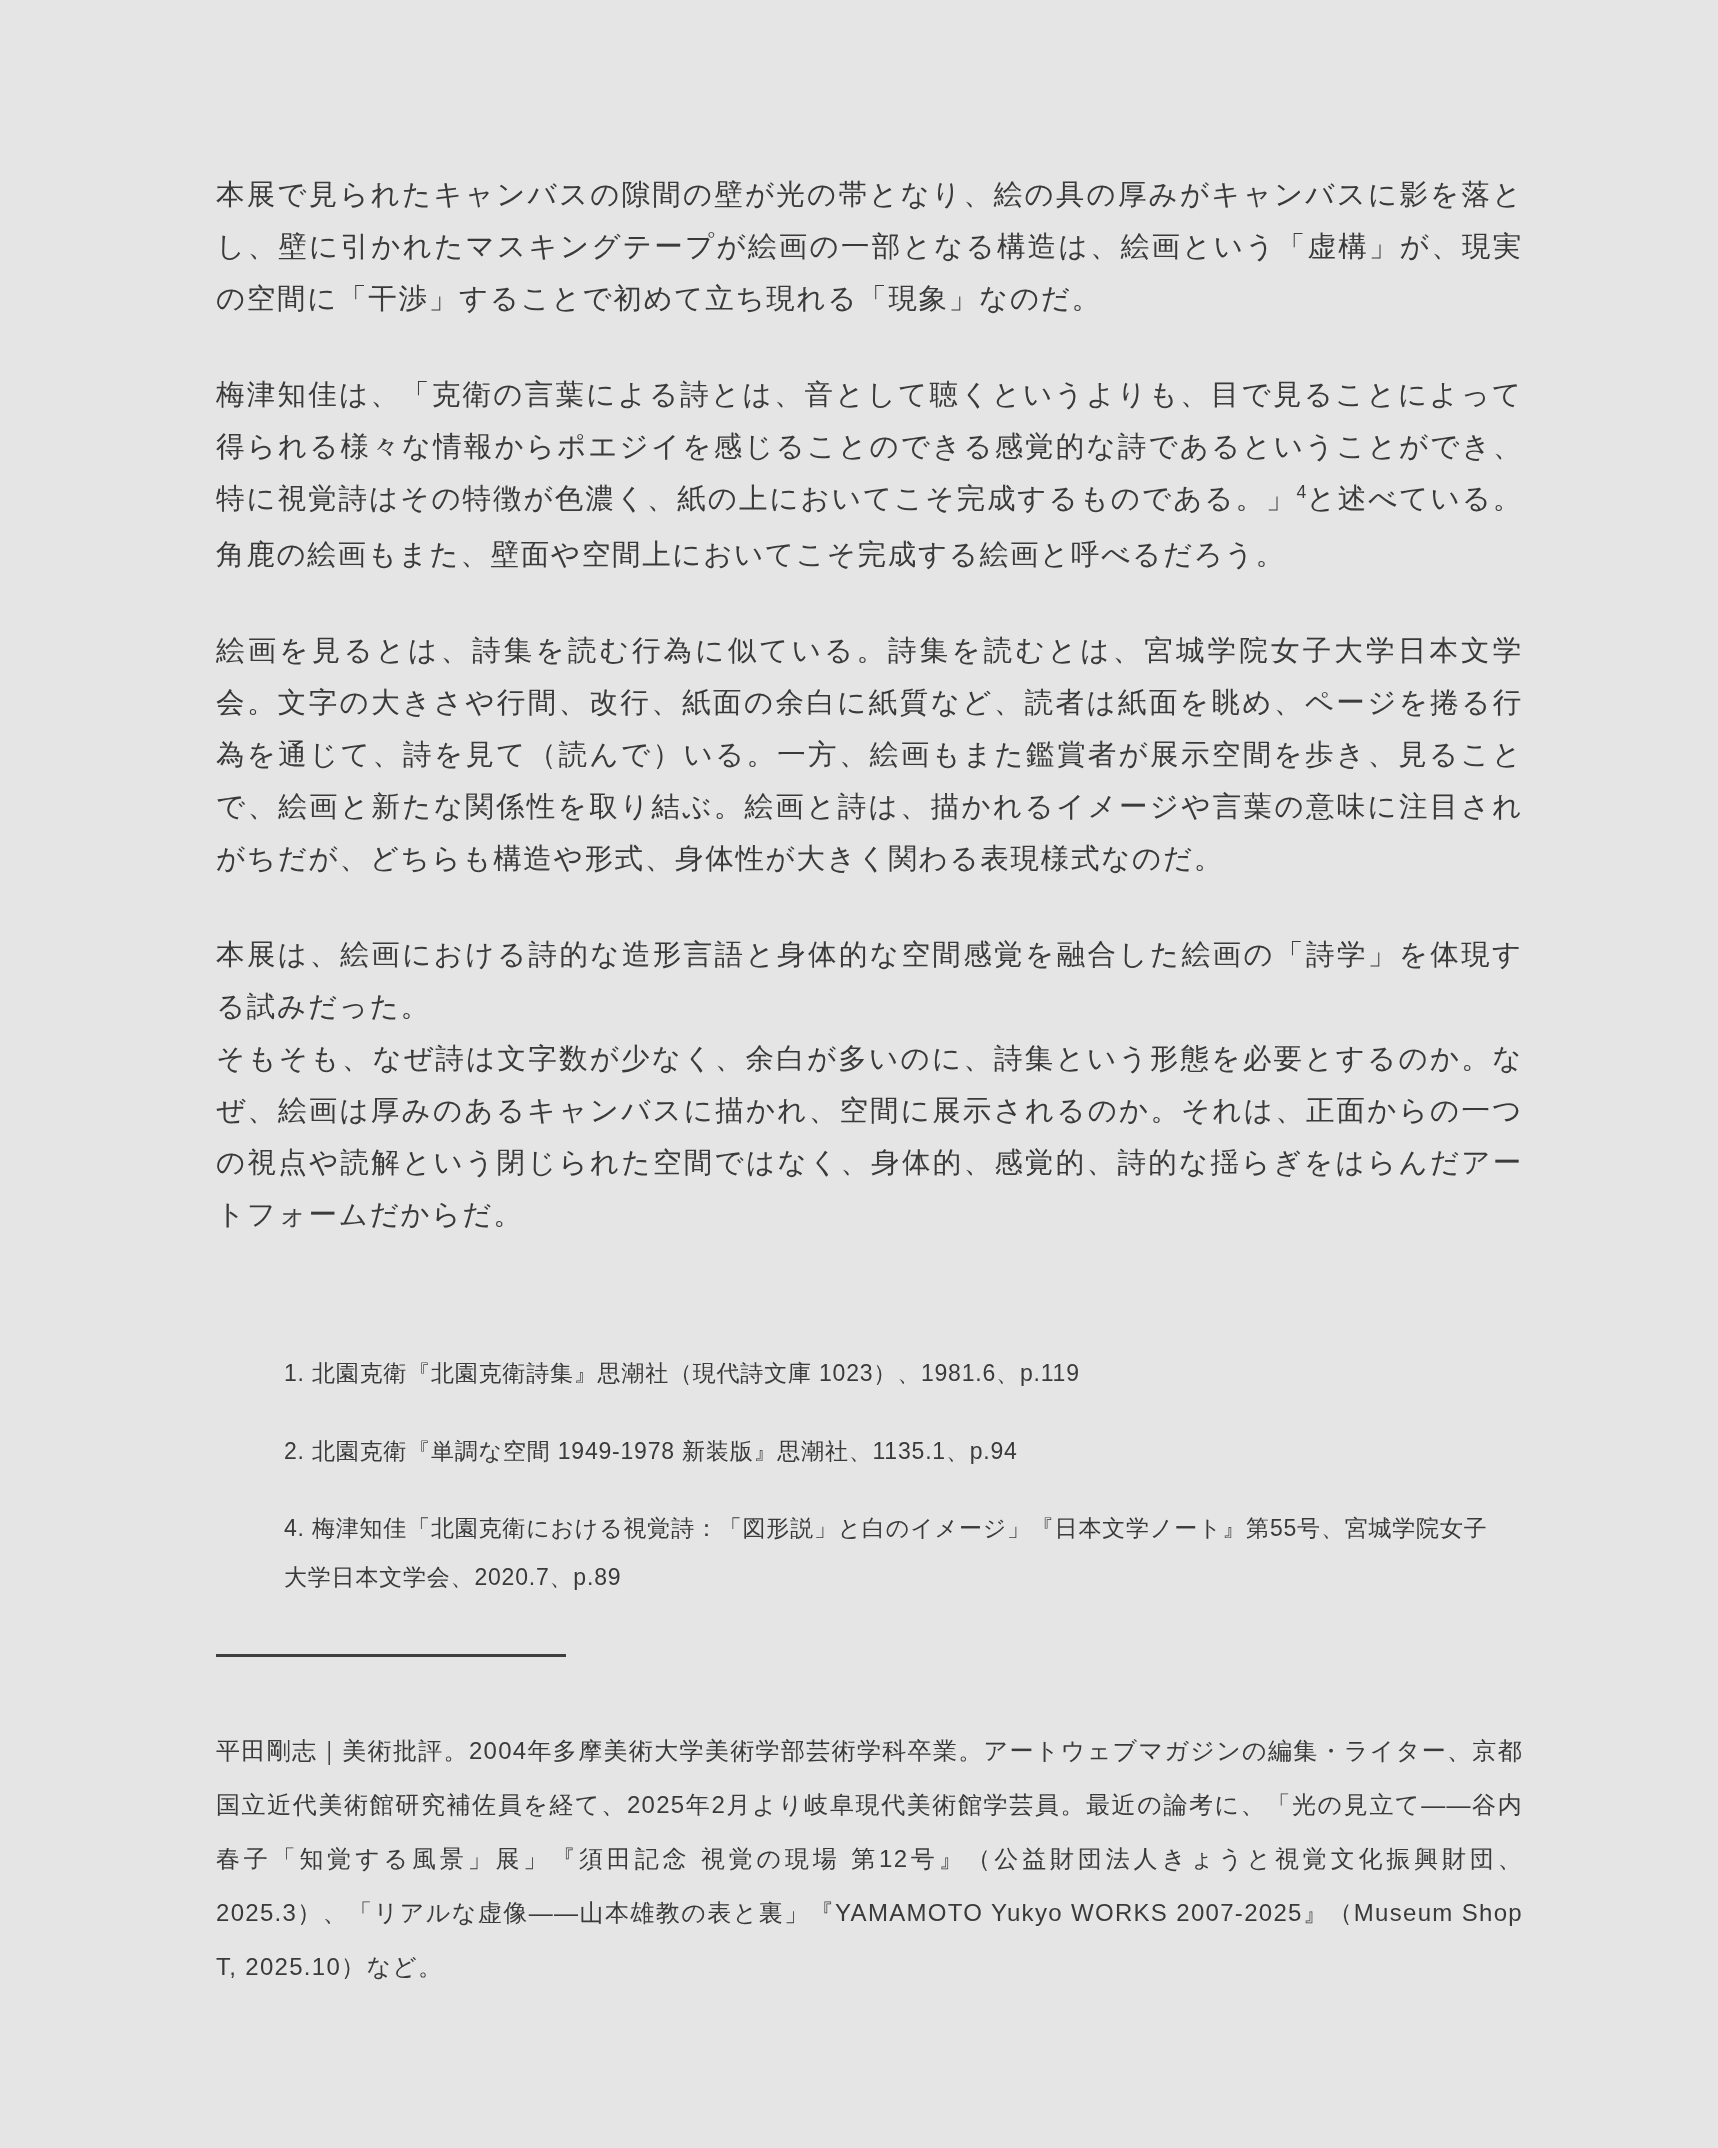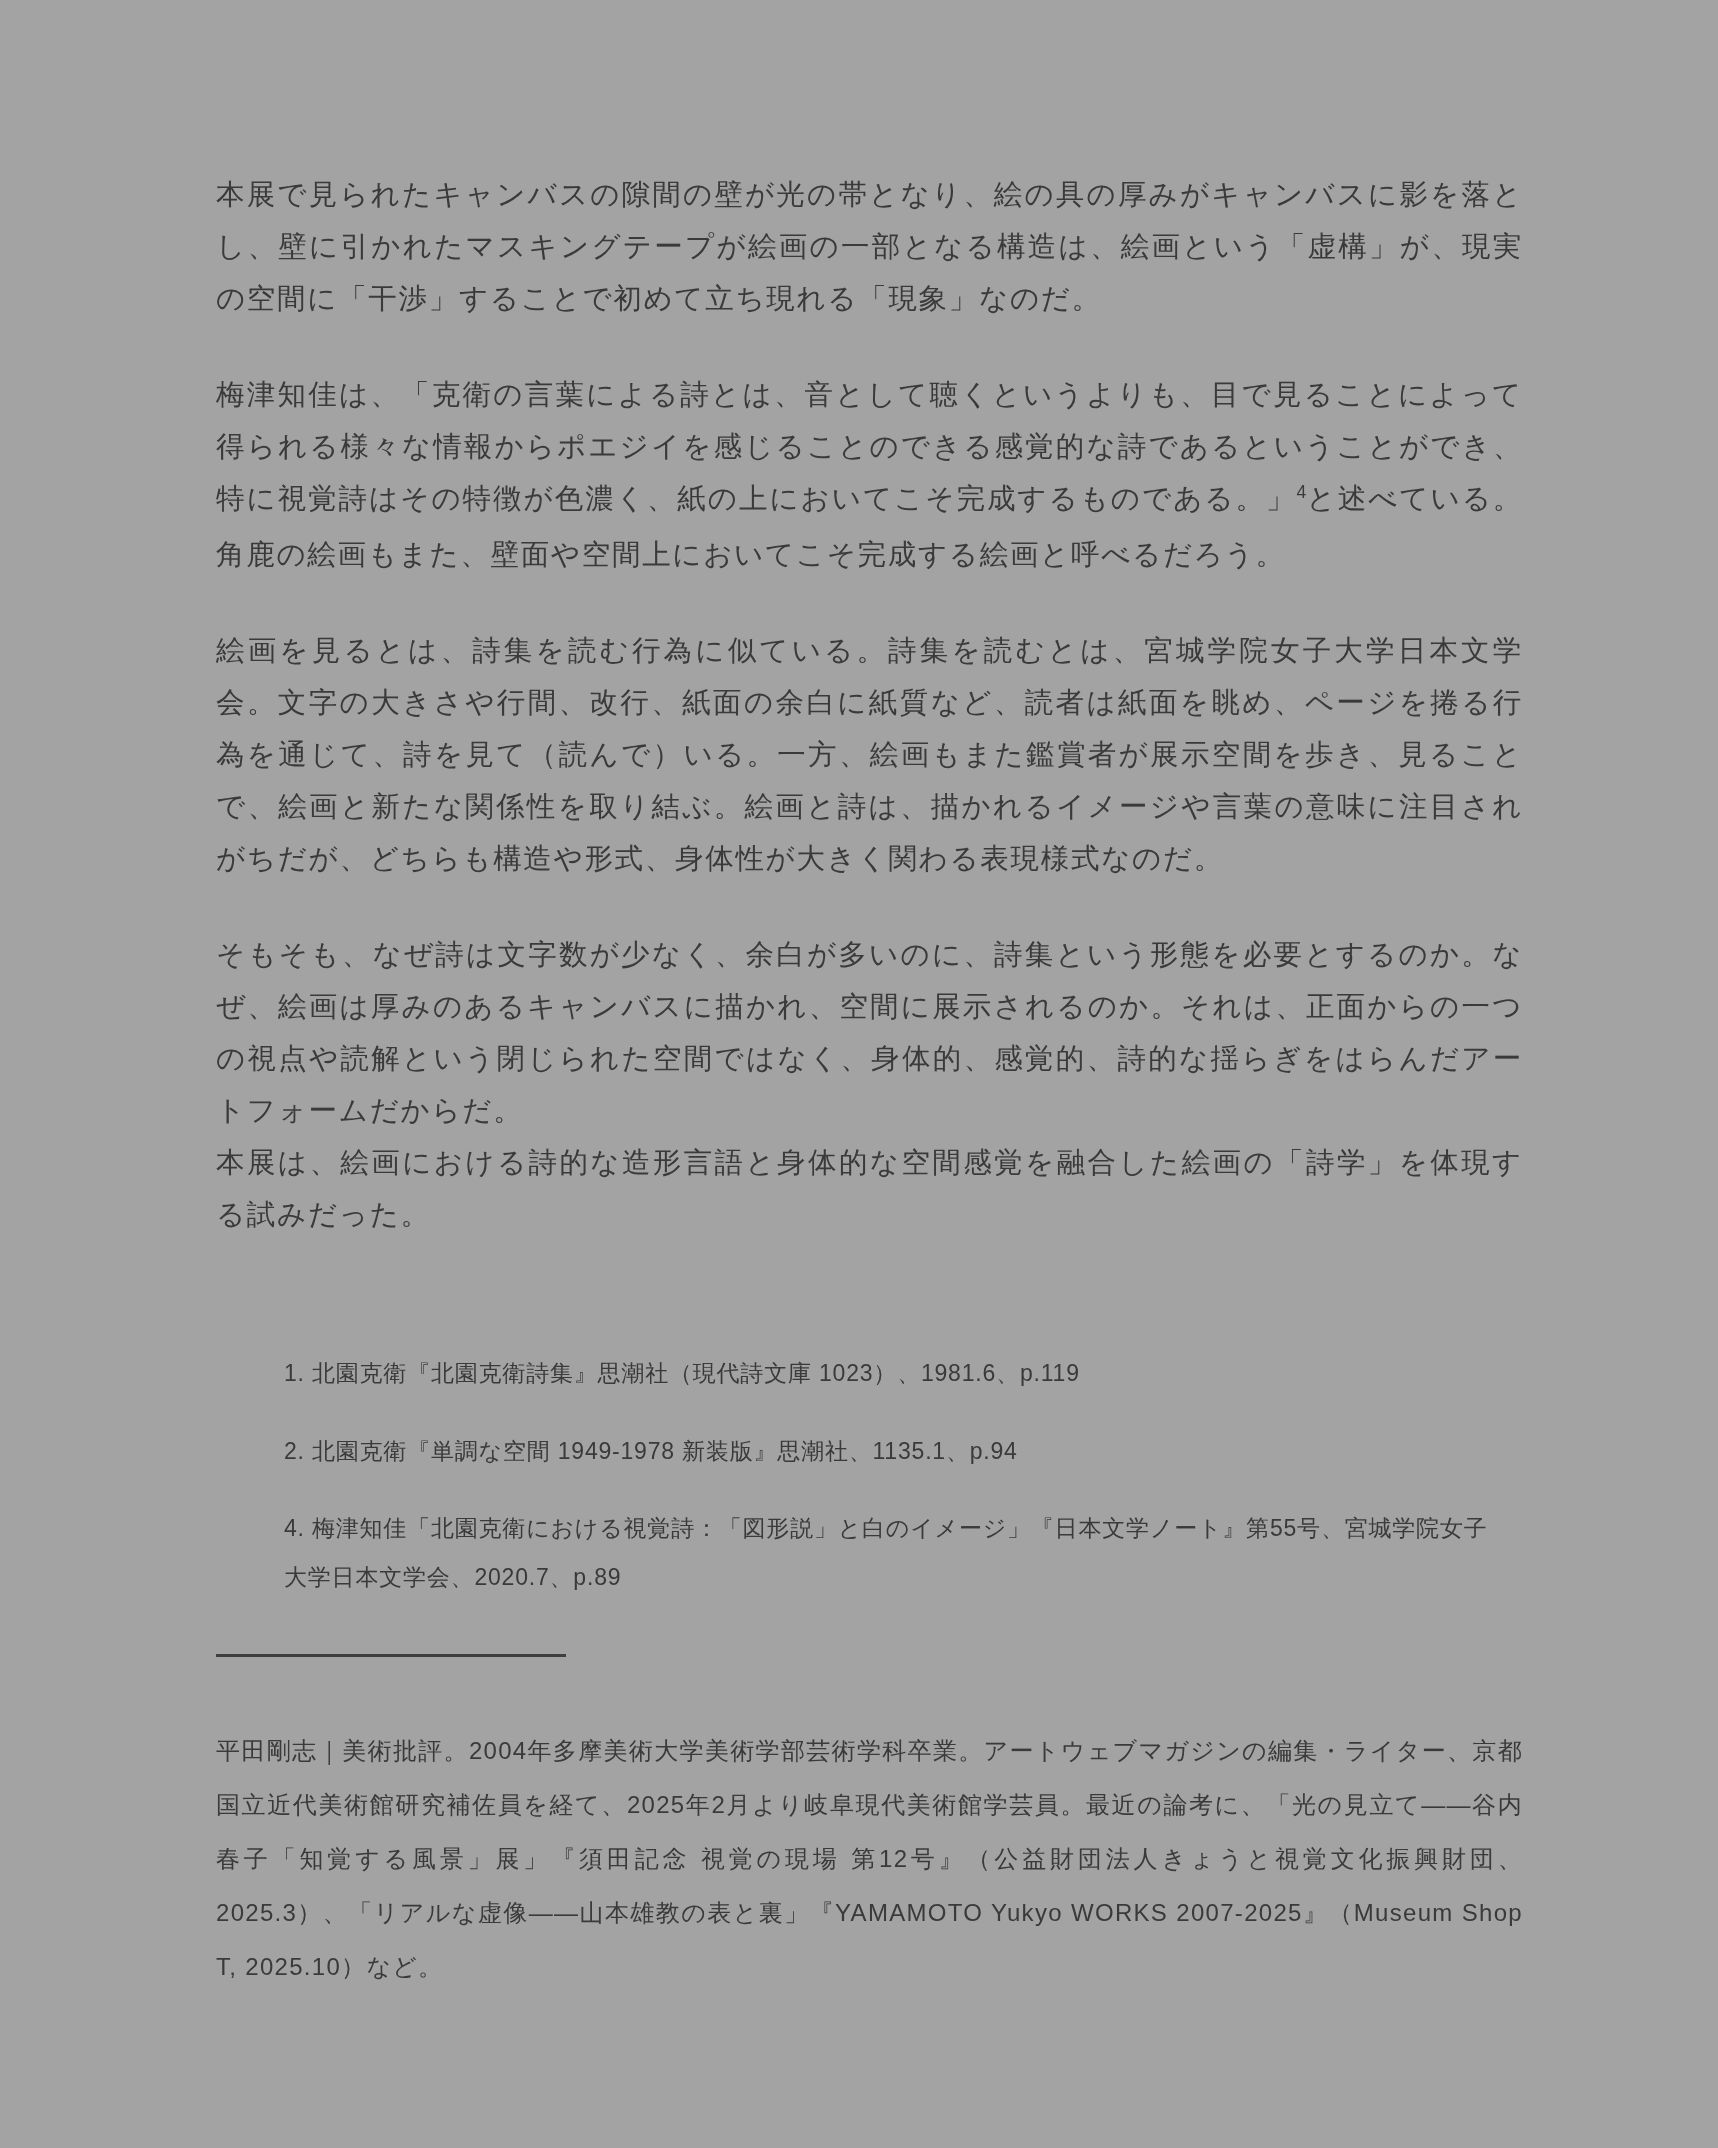--- a/index.html
+++ b/index.html
@@ -1,20 +1,20 @@
 <!DOCTYPE html>
 <html lang="ja" style="font-size:13.4px"><head>
 <meta charset="utf-8">
 <style>
   html, body { margin: 0; padding: 0; }
   .page {
     position: relative;
     width: 1718px;
     height: 2148px;
-    background: #a3a3a3;
+    background: #e5e5e5;
     font-family: "Liberation Sans", "DejaVu Sans", sans-serif;
     color: #3a3a3a;
     overflow: hidden;
   }
   .content {
     position: absolute;
     left: 216px;
     top: 168px;
     width: 1307px;
   }
@@ -74,22 +74,22 @@
 
     <p class="para">
       <span>梅津知佳は、「克衛の言葉による詩とは、音として聴くというよりも、目で見ることによって得られる様々な情報からポエジイを感じることのできる感覚的な詩であるということができ、特に視覚詩はその特徴が色濃く、紙の上においてこそ完成するものである。」</span><span class="fnref">4</span><span>と述べている。角鹿の絵画もまた、壁面や空間上においてこそ完成する絵画と呼べるだろう。</span>
     </p>
 
     <p class="para">
       <span>絵画を見るとは、詩集を読む行為に似ている。詩集を読むとは、宮城学院女子大学日本文学会。文字の大きさや行間、改行、紙面の余白に紙質など、読者は紙面を眺め、ページを捲る行為を通じて、詩を見て（読んで）いる。一方、絵画もまた鑑賞者が展示空間を歩き、見ることで、絵画と新たな関係性を取り結ぶ。絵画と詩は、描かれるイメージや言葉の意味に注目されがちだが、どちらも構造や形式、身体性が大きく関わる表現様式なのだ。</span>
     </p>
 
     <p class="para">
+      <span class="block">本展は、絵画における詩的な造形言語と身体的な空間感覚を融合した絵画の「詩学」を体現する試みだった。</span>
       <span class="block">そもそも、なぜ詩は文字数が少なく、余白が多いのに、詩集という形態を必要とするのか。なぜ、絵画は厚みのあるキャンバスに描かれ、空間に展示されるのか。それは、正面からの一つの視点や読解という閉じられた空間ではなく、身体的、感覚的、詩的な揺らぎをはらんだアートフォームだからだ。</span>
-      <span class="block">本展は、絵画における詩的な造形言語と身体的な空間感覚を融合した絵画の「詩学」を体現する試みだった。</span>
     </p>
 
     <div class="footnotes">
       <div class="footnote">1. 北園克衛『北園克衛詩集』思潮社（現代詩文庫 1023）、1981.6、p.119</div>
       <div class="footnote">2. 北園克衛『単調な空間 1949-1978 新装版』思潮社、1135.1、p.94</div>
       <div class="footnote">4. 梅津知佳「北園克衛における視覚詩：「図形説」と白のイメージ」『日本文学ノート』第55号、宮城学院女子大学日本文学会、2020.7、p.89</div>
     </div>
 
     <div class="divider"></div>
 

